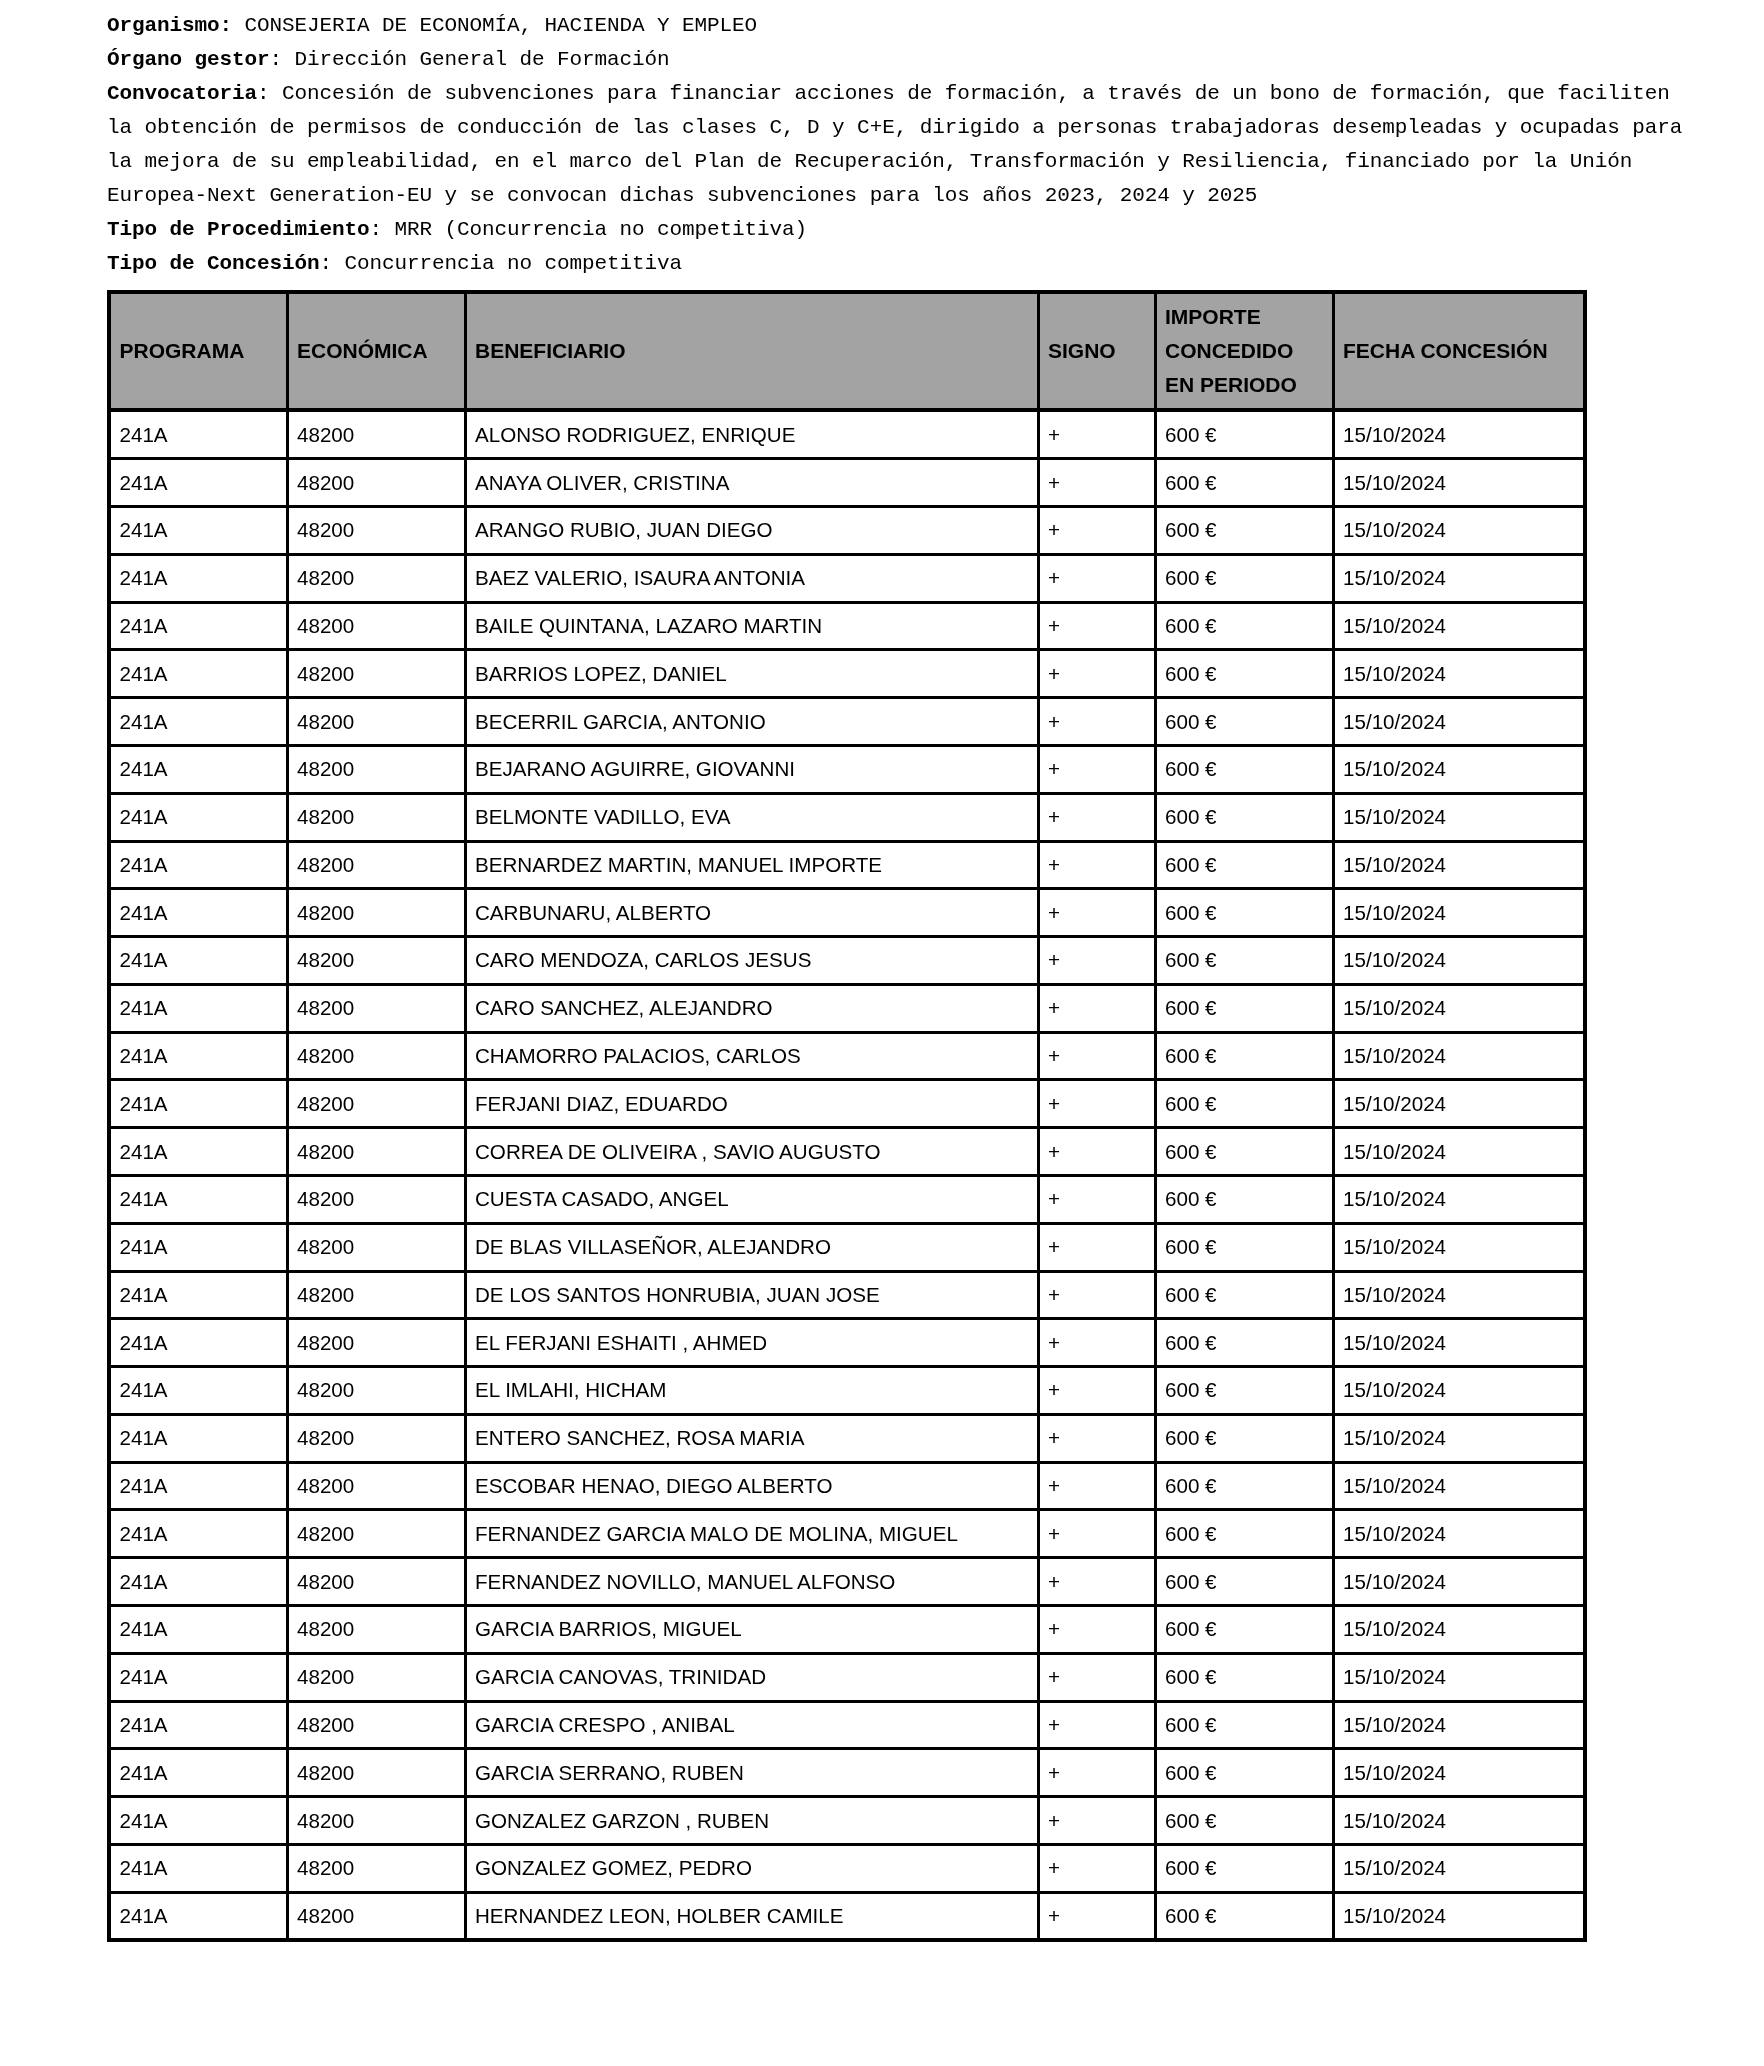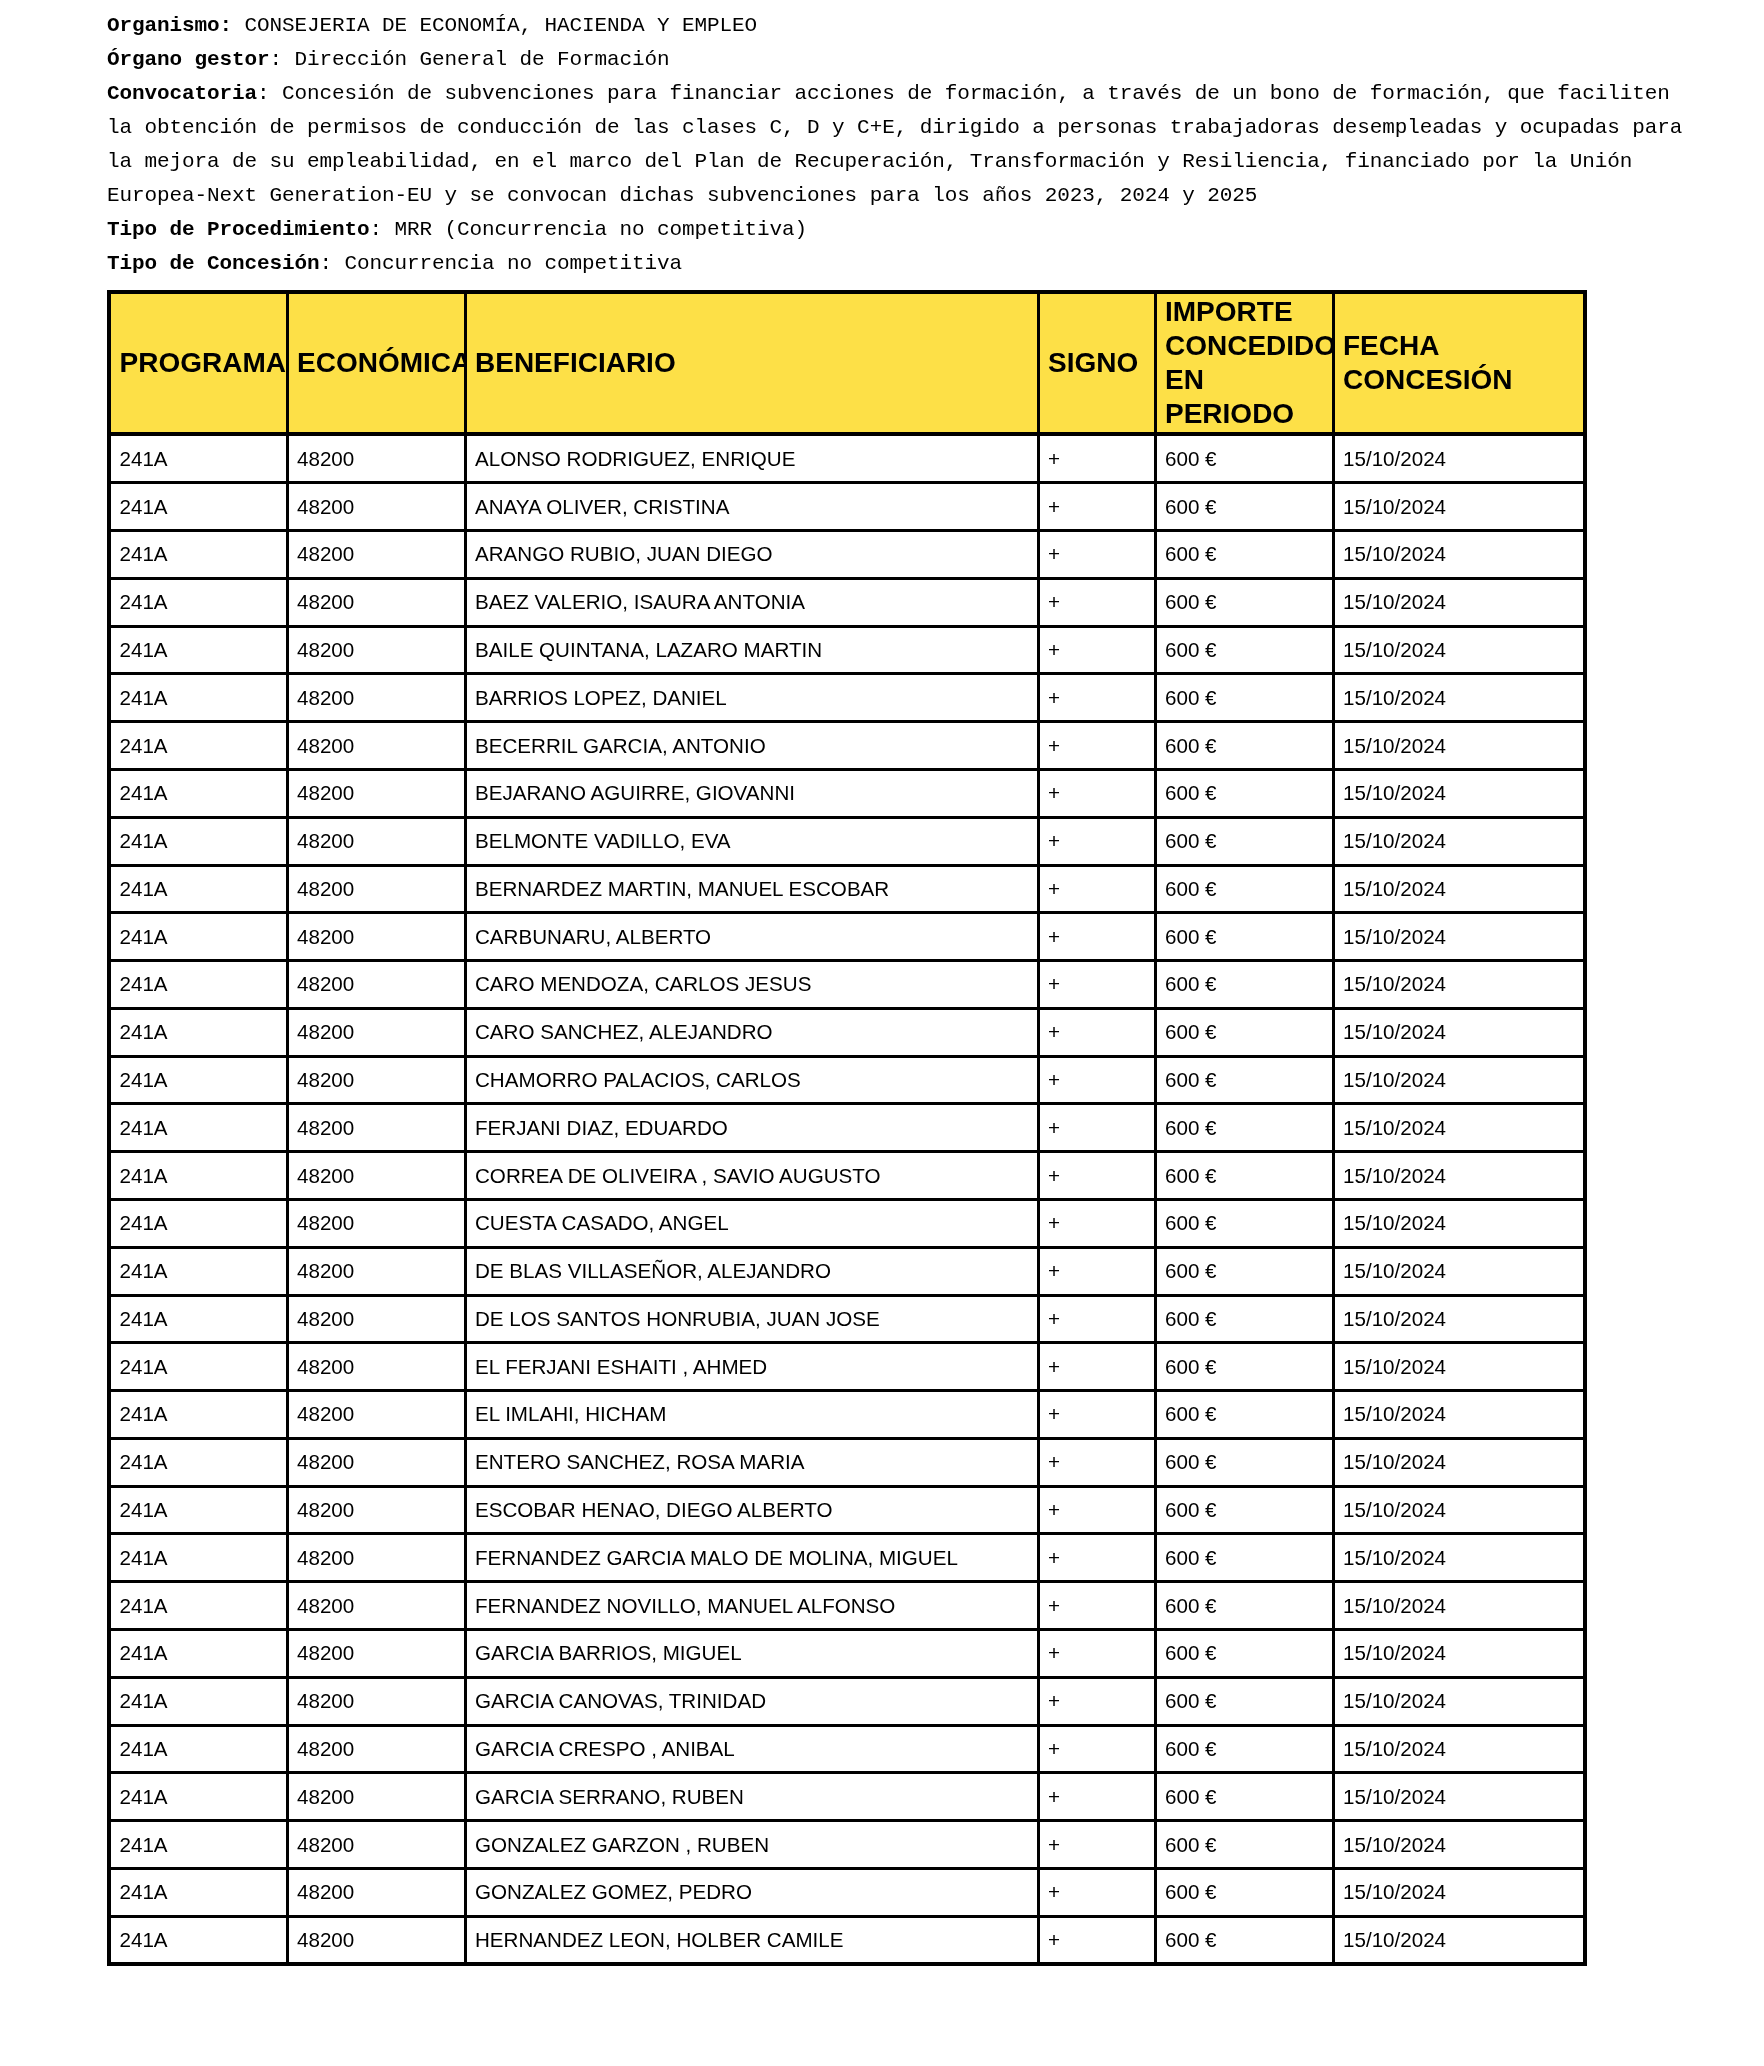--- a/index.html
+++ b/index.html
@@ -25,23 +25,23 @@
   }
   table.concessions th, table.concessions td {
     border: 3.6px solid #000000;
     padding: 1.4px 7px 1.4px 8.5px;
     text-align: left;
     vertical-align: middle;
     overflow: hidden;
     white-space: nowrap;
   }
   table.concessions thead th {
-    background: #fde047;
+    background: #a3a3a3;
     font-weight: bold;
-    font-size: 28px;
+    font-size: 21px;
     line-height: 34px;
     height: 112px;
     border-bottom-width: 4.3px;
     white-space: normal;
     margin-left: 41px;
   }
   table.concessions tbody td {
     font-size: 20.6px;
     height: 42px;
     background: #ffffff;
@@ -157,21 +157,21 @@
     <td>241A</td>
     <td>48200</td>
     <td>BELMONTE VADILLO, EVA</td>
     <td>+</td>
     <td>600 €</td>
     <td>15/10/2024</td>
   </tr>
         <tr>
     <td>241A</td>
     <td>48200</td>
-    <td>BERNARDEZ MARTIN, MANUEL ESCOBAR</td>
+    <td>BERNARDEZ MARTIN, MANUEL IMPORTE</td>
     <td>+</td>
     <td>600 €</td>
     <td>15/10/2024</td>
   </tr>
         <tr>
     <td>241A</td>
     <td>48200</td>
     <td>CARBUNARU, ALBERTO</td>
     <td>+</td>
     <td>600 €</td>

